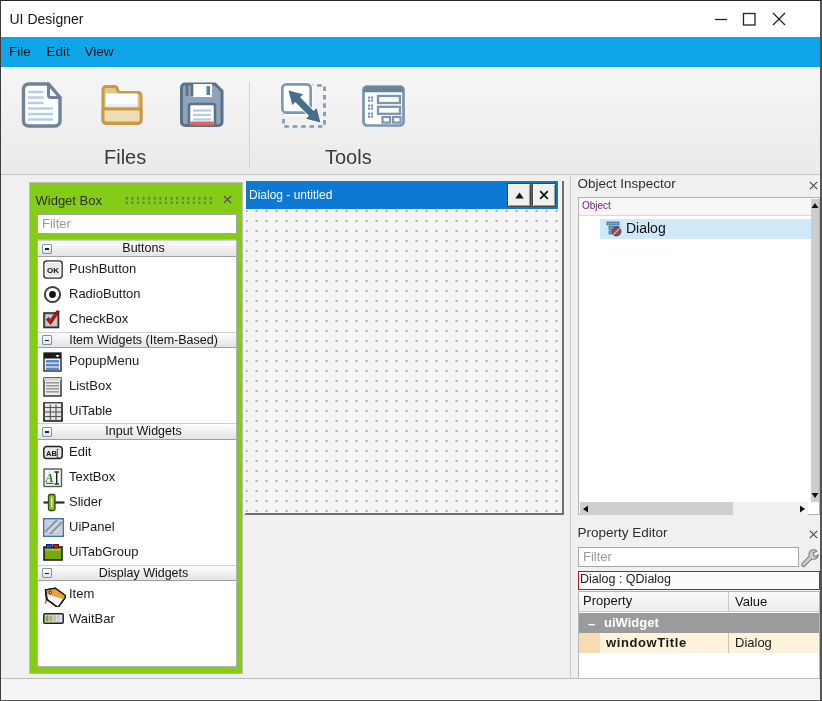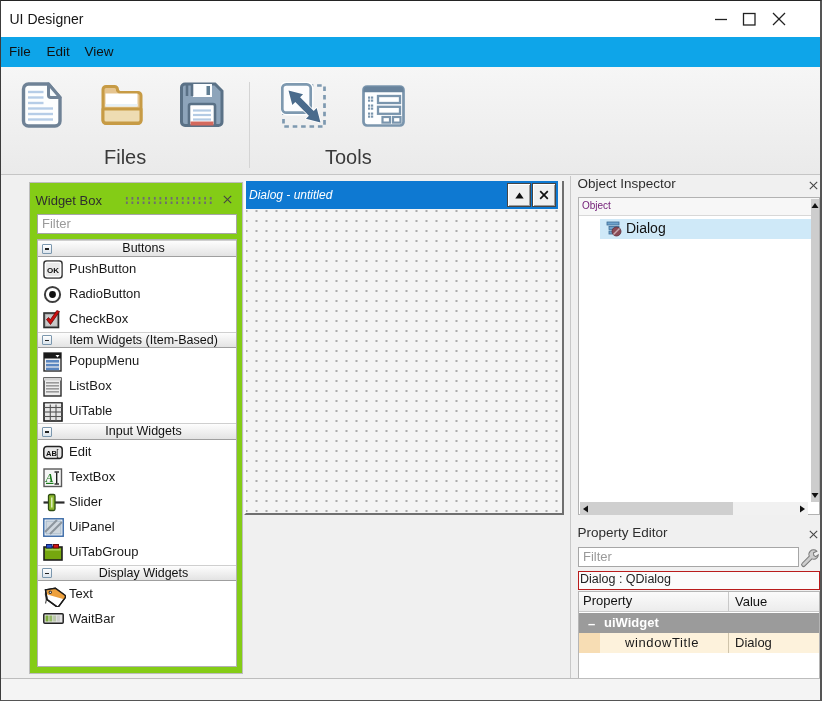--- a/index.html
+++ b/index.html
@@ -31,21 +31,21 @@
 #wbfilter { left:7px; top:31px; width:200px; height:20px; background:#fff; border:1px solid #a6a6a6; font-size:13px; color:#9a9a9a; padding-left:4px; line-height:18px; }
 #wblist { left:7px; top:56px; width:200px; height:428px; background:#fff; border:1px solid #b2b2b2; }
 .cat { position:relative; width:198px; height:16.5px; background:linear-gradient(#fdfdfd,#e3e3e3); border-top:1px solid #cfcfcf; border-bottom:1px solid #9f9f9f; font-size:12.5px; color:#111; text-align:center; line-height:15px; padding-left:13px; }
 .cat .minus { position:absolute; left:4px; top:2.5px; width:10px; height:10px; border:1px solid #7b97ae; background:linear-gradient(#fff,#dbe4ec); border-radius:1px; }
 .cat .minus:after { content:""; position:absolute; left:2px; top:3.5px; width:4px; height:1.5px; background:#222; }
 .item { position:relative; width:198px; height:25px; }
 .item svg { position:absolute; left:4.5px; top:3.5px; }
 .item span { position:absolute; left:31px; top:4.5px; font-size:13px; color:#1a1a1a; }
 
 #dlg { left:243px; top:180px; width:319.5px; height:334px; border-left:2px solid #fafafa; border-right:2.5px solid #6f6f6f; border-bottom:2.5px solid #6f6f6f; background:#f4f4f4; }
-#dlgtitle { left:0px; top:0px; width:312px; height:36px; background:#0e79d2;font-style:italic; }
+#dlgtitle { left:0px; top:0px; width:312px; height:36px; background:#0e79d2; }
 #dlgtitle span { position:absolute; left:3px; top:7px; font-size:12px; color:#fff; }
 .dlgbtn { position:absolute; top:2px; width:24px; height:24px; background:#f0f0f0; border:1px solid #454545; box-shadow:inset 1px 1px 0 #fff, inset -1px -1px 0 #9d9d9d; text-align:center; }
 #dlgcanvas { left:0px; top:28px; width:315px; height:303.5px; background-color:#f4f4f4;
   background-image:radial-gradient(circle, #a9a9a9 0.7px, transparent 1px); background-size:10px 10px; background-position:5.5px 7px; }
 
 #ctrborder { left:569px; top:175px; width:1px; height:503px; background:#c8c8c8; }
 
 #oititle { left:576.5px; top:175px; font-size:13.5px; color:#2e2e2e; }
 #oiclose { left:807.5px; top:179.5px; width:9px; height:9px; }
 #oibox { left:577px; top:196px; width:242px; height:318px; border:1px solid #b2b2b2; background:#fff; }
@@ -63,21 +63,21 @@
 #petype { left:577px; top:570px; width:242px; height:19px; background:#fbfbfb; border:1px solid #b91c1c; font-size:12.5px; color:#222; padding-left:1px; line-height:14px; }
 #petable { left:577px; top:590px; width:242px; height:89px; border:1px solid #b5b5b5; background:#fff; }
 #pethdr { left:0; top:0; width:240px; height:20px; background:linear-gradient(#fbfbfb,#ececec); border-bottom:1px solid #c9c9c9; font-size:13px; color:#111; }
 #pethdr .col2 { position:absolute; left:149px; top:0; height:20px; border-left:1px solid #c9c9c9; padding-left:6px; line-height:19px; }
 #pethdr .col1 { position:absolute; left:4px; top:0; line-height:18px; }
 #petgray { left:0; top:21px; width:240px; height:20px; background:#9b9b9b; color:#fff; font-size:13px; font-weight:bold; }
 #petgray .minus { position:absolute; left:9px; top:3px; }
 #petgray .lbl { position:absolute; left:25px; top:2px; }
 #petrow { left:0; top:41px; width:240px; height:20px; background:#fdf2dc; }
 #petrow .strip { position:absolute; left:0; top:0; width:21px; height:20px; background:#f7ddb4; }
-#petrow .plbl { position:absolute; left:46px; top:2px; font-size:13px; font-weight:normal; color:#1a1a1a; letter-spacing:0.6px; }
+#petrow .plbl { position:absolute; left:27px; top:2px; font-size:13px; font-weight:bold; color:#1a1a1a; letter-spacing:0.6px; }
 #petrow .divider { position:absolute; left:149px; top:0; width:1px; height:20px; background:#cfc4ab; }
 #petrow .vlbl { position:absolute; left:156px; top:2px; font-size:13px; color:#1a1a1a; }
 .closex { stroke:#444; stroke-width:1.3; }
 </style>
 </head>
 <body>
 <div id="win">
   <div class="abs" id="titlebar">
     <div class="abs" id="titletext">UI Designer</div>
     <svg class="abs" style="left:712px;top:11px" width="80" height="14" viewBox="0 0 80 14">
@@ -288,21 +288,21 @@
         <div class="item">
           <svg width="23" height="22" viewBox="0 0 23 22">
             <path d="M4.5 5.5 Q1.5 7.5 2.8 11.5 Q4 15 2.5 18.5" fill="none" stroke="#555" stroke-width="1.2"></path>
             <g transform="rotate(36 11 11)">
               <path d="M0.5 11 L7.5 4 H19 a2 2 0 0 1 2 2 v10 a2 2 0 0 1 -2 2 H7.5 Z" fill="#ffffff" stroke="#1c1c1c" stroke-width="1.4"></path>
               <path d="M1.2 10.3 L7.8 3.7 H19 a2 2 0 0 1 2 2 v2.1 L4.6 13.7 Z" fill="#eda03c"></path>
               <path d="M0.5 11 L7.5 4 H19 a2 2 0 0 1 2 2 v10 a2 2 0 0 1 -2 2 H7.5 Z" fill="none" stroke="#1c1c1c" stroke-width="1.4"></path>
               <circle cx="5.8" cy="10.2" r="1.2" fill="#fff" stroke="#333" stroke-width="1"></circle>
             </g>
           </svg>
-          <span>Text</span>
+          <span>Item</span>
         </div>
         <div class="item">
           <svg width="21" height="17" viewBox="0 0 21 17">
             <rect x="0.8" y="3.8" width="19.4" height="9.4" rx="1" fill="#e4e4e4" stroke="#232323" stroke-width="1.5"></rect>
             <g>
               <rect x="2.5" y="5.5" width="3" height="6" fill="#7cab3a"></rect>
               <rect x="6.3" y="5.5" width="3" height="6" fill="#94b866"></rect>
               <rect x="10.1" y="5.5" width="3" height="6" fill="#b9c6ab"></rect>
               <rect x="13.9" y="5.5" width="3" height="6" fill="#cdcdcd"></rect>
             </g>

